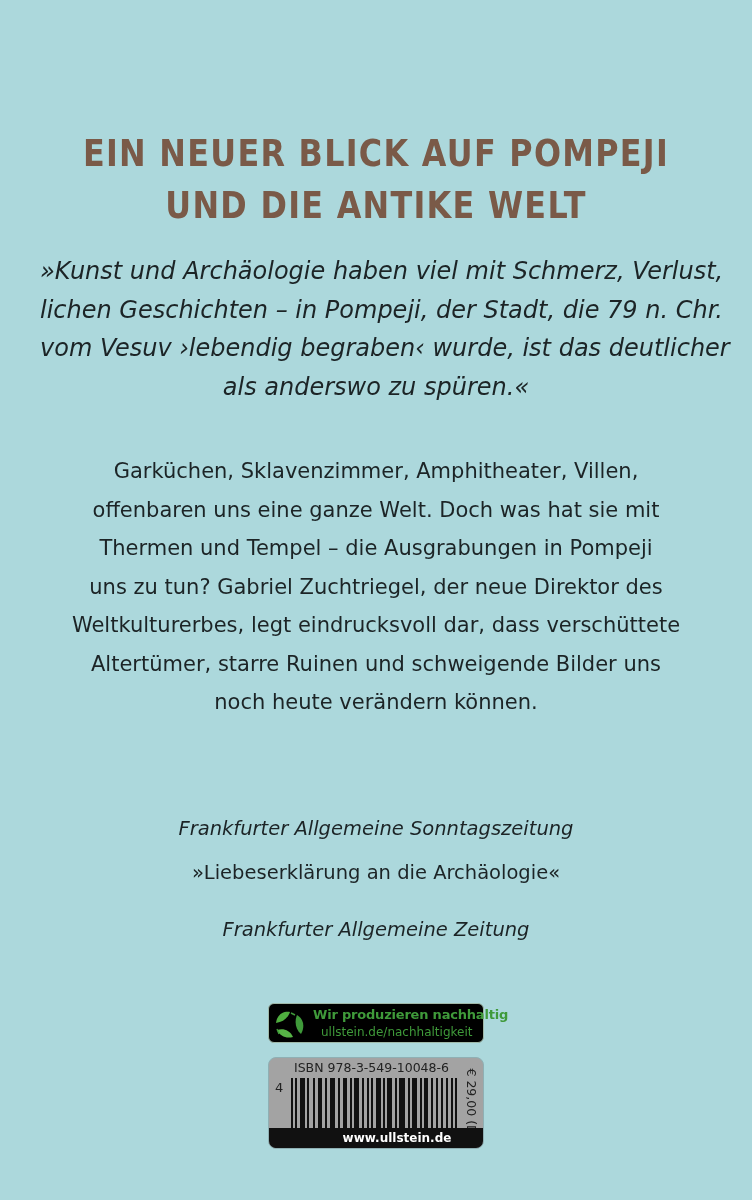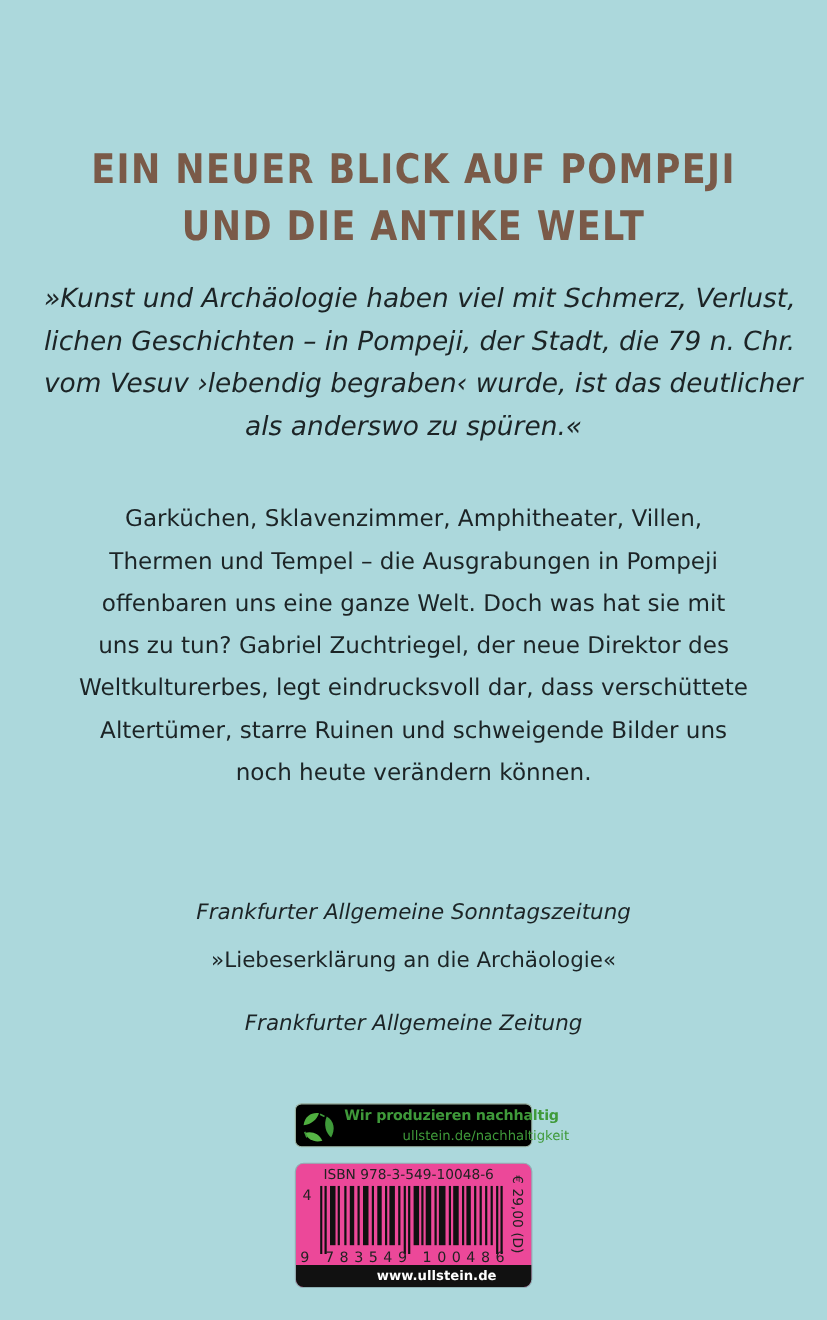--- a/index.html
+++ b/index.html
@@ -52,25 +52,25 @@
       box-sizing: border-box;
     }
     .eco-leaves { position: absolute; left: 4px; top: 3px; width: 34px; height: 34px; }
     .eco-title {
       position: absolute; left: 44px; top: 3px;
       font-size: 13px; font-weight: bold; color: #3f9a3a; white-space: nowrap;
       letter-spacing: -0.2px;
     }
     .eco-url {
       position: absolute; left: 52px; top: 21px;
-      font-size: 12px; color: #3f9a3a; white-space: nowrap; margin-left: 45px;
+      font-size: 12px; color: #3f9a3a; white-space: nowrap;
     }
     .barcode-box {
-      position: absolute; left: 268px; top: 1057px; width: 216px; height: 114px;
-      background: #ec4899; border: 1.5px solid #8fb0b4; border-radius: 8px;
+      position: absolute; left: 268px; top: 1057px; width: 216px; height: 92px;
+      background: #a3a3a3; border: 1.5px solid #8fb0b4; border-radius: 8px;
       overflow: hidden; box-sizing: border-box;
     }
     .isbn {
       position: absolute; left: 25px; top: 2px; font-size: 12.5px; color: #222; white-space: nowrap;
     }
     .lead-digit-top { position: absolute; left: 6px; top: 22px; font-size: 13px; color: #222; }
     .bars { position: absolute; left: 22px; top: 20px; width: 168px; height: 62px; }
     .digits {
       position: absolute; left: 4px; top: 78px; font-size: 13px; color: #222; white-space: nowrap;
       letter-spacing: 5px;
@@ -99,22 +99,22 @@
 
 <div class="quote">
   <div>»Kunst und Archäologie haben viel mit Schmerz, Verlust,</div>
   <div>lichen Geschichten – in Pompeji, der Stadt, die 79 n. Chr.</div>
   <div>vom Vesuv ›lebendig begraben‹ wurde, ist das deutlicher</div>
   <div>als anderswo zu spüren.«</div>
 </div>
 
 <div class="body-text">
   <div>Garküchen, Sklavenzimmer, Amphitheater, Villen,</div>
+  <div>offenbaren uns eine ganze Welt. Doch was hat sie mit</div>
   <div>Thermen und Tempel – die Ausgrabungen in Pompeji</div>
-  <div>offenbaren uns eine ganze Welt. Doch was hat sie mit</div>
   <div>uns zu tun? Gabriel Zuchtriegel, der neue Direktor des</div>
   <div>Weltkulturerbes, legt eindrucksvoll dar, dass verschüttete</div>
   <div>Altertümer, starre Ruinen und schweigende Bilder uns</div>
   <div>noch heute verändern können.</div>
 </div>
 
 <div class="reviews">
   <div class="review">
     <div class="src">Frankfurter Allgemeine Sonntagszeitung</div>
   </div>

